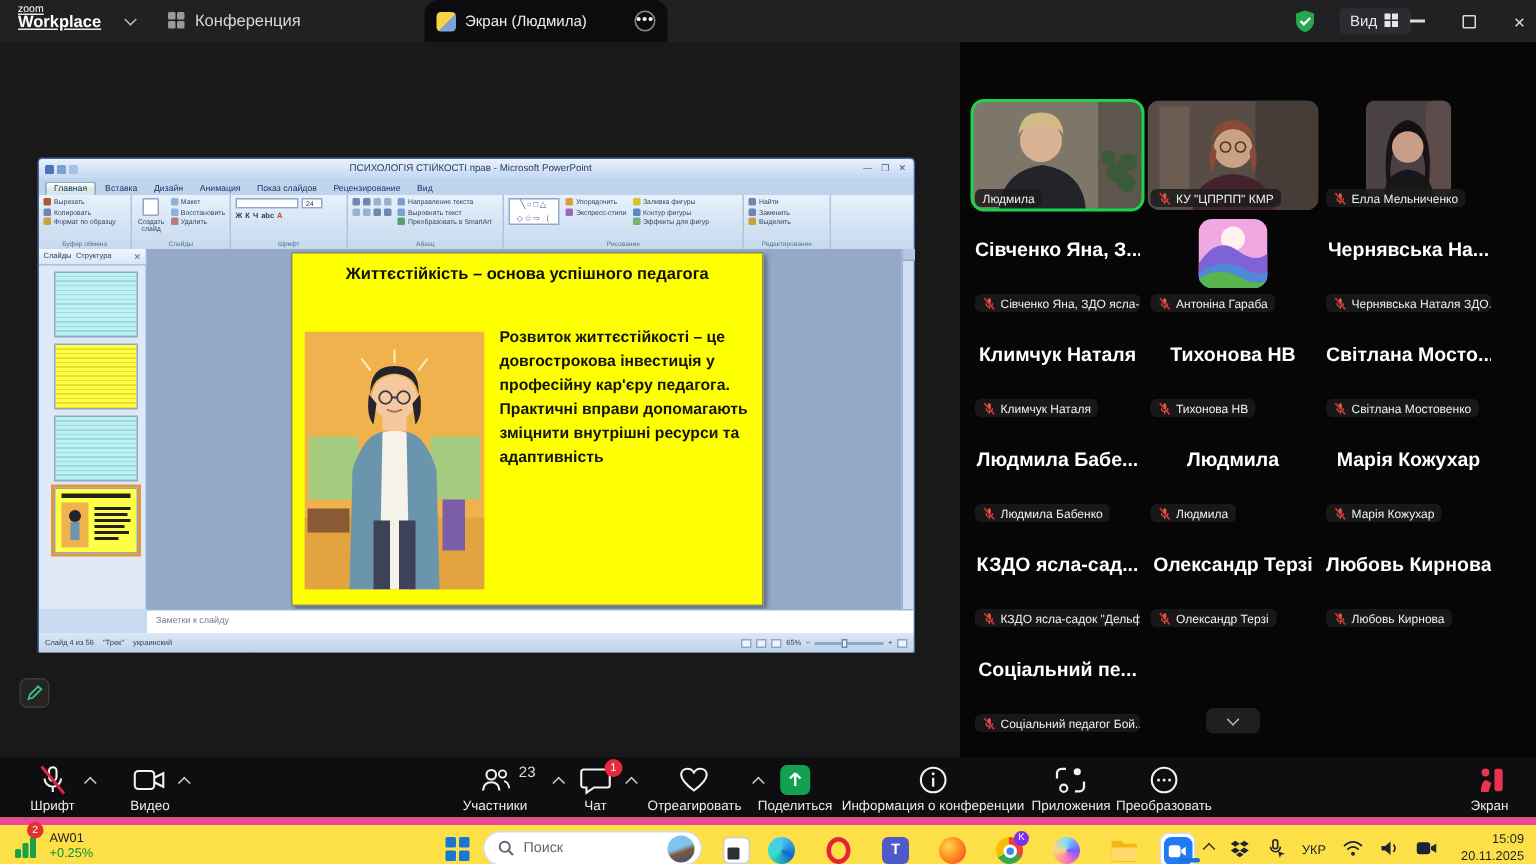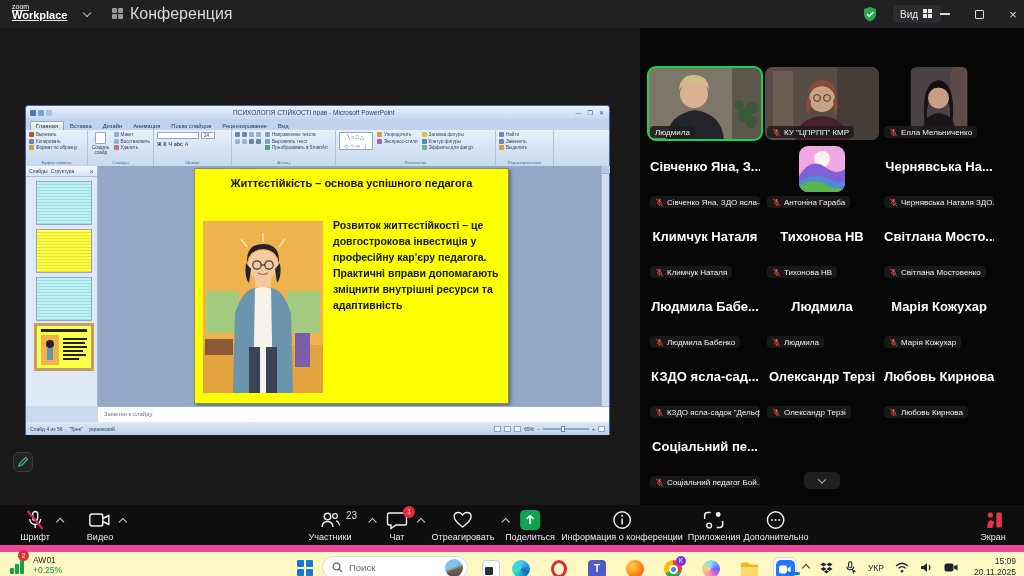--- a/index.html
+++ b/index.html
@@ -6,21 +6,21 @@
   body { background:#000; font-family:"Liberation Sans", sans-serif; }
   .screen { position:relative; width:1024px; height:576px; background:#0d0d0d; overflow:hidden; }
 
   
   .topbar { position:absolute; left:0; top:0; width:1024px; height:28px; background:#212124; display:flex; align-items:center; color:#e8e8e8; }
   .logo { position:absolute; left:12px; top:3px; line-height:1;text-decoration:underline; }
   .logo .l1 { font-size:7px; color:#fff; }
   .logo .l2 { font-size:11px; font-weight:bold; color:#fff; }
   .chev { display:inline-block; width:6px; height:6px; border-left:1.4px solid #bbb; border-bottom:1.4px solid #bbb; transform:rotate(-45deg); }
   .topbar .chev-logo { position:absolute; left:84px; top:10px; }
-  .meet-tab { position:absolute; left:112px; top:0; height:28px; display:flex; align-items:center; gap:6px; font-size:16px; color:#d8d8d8; }
+  .meet-tab { position:absolute; left:112px; top:0; height:28px; display:flex; align-items:center; gap:6px; font-size:11px; color:#d8d8d8; }
   .grid-ico { width:12px; height:12px; display:grid; grid-template-columns:5px 5px; grid-template-rows:5px 5px; gap:1px; }
   .grid-ico i { background:#9a9a9a; border-radius:1px; }
   .screen-tab { position:absolute; left:283px; top:0; width:162px; height:28px; background:#0c0c0e; border-radius:9px 9px 0 0; display:flex; align-items:center; gap:6px; padding:0 8px; }
   .screen-tab .appico { width:13px; height:13px; border-radius:3px; background:linear-gradient(135deg,#f4d345 55%,#7fa3d8 55%); }
   .screen-tab span { font-size:10px; color:#f0f0f0; white-space:nowrap; }
   .tab-more { margin-left:auto; width:14px; height:14px; border:1px solid #8a8a8a; border-radius:50%; color:#cfcfcf; font-size:8px; line-height:12px; text-align:center; letter-spacing:.5px; }
   .sec-shield { position:absolute; left:862px; top:6px; }
   .view-btn { position:absolute; left:893px; top:5px; height:18px; display:flex; align-items:center; gap:5px; font-size:10px; color:#e8e8e8; background:#2c2c30; border-radius:4px; padding:0 7px; }
   .view-grid { width:11px; height:11px; display:grid; grid-template-columns:4px 4px; grid-template-rows:4px 4px; gap:1px; }
   .view-grid i { background:#e8e8e8; }
@@ -101,21 +101,21 @@
   
   .ztoolbar { position:absolute; left:0; top:505px; width:1024px; height:40px; background:#0e0e10; }
   .tbi { position:absolute; top:5px; transform:translateX(-50%); display:flex; flex-direction:column; align-items:center; gap:2px; color:#ececec; }
   .tbi .lab { font-size:9px; white-space:nowrap; }
   .tbi svg { display:block; }
   .tbchev { position:absolute; width:6px; height:6px; border-left:1.3px solid #cfcfcf; border-bottom:1.3px solid #cfcfcf; transform:rotate(135deg); top:9px; }
   .badge { position:absolute; background:#e8283f; color:#fff; border-radius:8px; font-size:7.5px; min-width:12px; height:12px; line-height:12px; text-align:center; top:-4px; }
   .pcount { position:absolute; right:-16px; top:0; font-size:10px; color:#dedede; }
 
   
-  .taskbar { position:absolute; left:0; top:545px; width:1024px; height:31px; background:#fef9c3; border-top:7px solid #ec4899; }
+  .taskbar { position:absolute; left:0; top:545px; width:1024px; height:31px; background:#fde047; border-top:5px solid #ec4899; }
   .widget { position:absolute; left:10px; top:3px; display:flex; gap:5px; align-items:center; color:#1c2430; }
   .wchart { position:relative; width:18px; height:18px; }
   .wchart .b1,.wchart .b2,.wchart .b3 { position:absolute; bottom:0; width:4px; background:#18a14a; border-radius:1px; }
   .b1{left:0;height:6px}.b2{left:5px;height:10px}.b3{left:10px;height:14px}
   .wbadge { position:absolute; left:8px; top:-6px; width:11px; height:11px; background:#e03131; color:#fff; font-size:7px; border-radius:50%; line-height:11px; text-align:center; }
   .wtxt .t1 { font-size:8.5px; color:#222; }
   .wtxt .t2 { font-size:8.5px; color:#0c8f3e; }
   .start { position:absolute; left:297px; top:8px; width:16px; height:16px; display:grid; grid-template-columns:7px 7px; grid-template-rows:7px 7px; gap:1.5px; }
   .start i { background:#1976d2; border-radius:1px; }
   .searchpill { position:absolute; left:322px; top:4px; width:146px; height:23px; background:#fff; border:1px solid #d5dbe6; border-radius:13px; display:flex; align-items:center; padding:0 4px 0 9px; gap:6px; }
@@ -150,20 +150,25 @@
     </div>
     <span class="chev chev-logo"></span>
     <div class="meet-tab">
       <span class="grid-ico">
           <i></i>
           <i></i>
           <i></i>
           <i></i>
         </span>
       <span>Конференция</span>
+    </div>
+    <div class="screen-tab">
+      <span class="appico"></span>
+      <span>Экран (Людмила)</span>
+      <span class="tab-more">•••</span>
     </div>
     <svg class="sec-shield" width="16" height="16" viewBox="0 0 16 16">
       <path d="M8 1 L14 3 V8 C14 12 11 14.5 8 15.4 C5 14.5 2 12 2 8 V3 Z" fill="#27a74f"></path>
       <path d="M5 8 l2.2 2.2 L11.4 6" stroke="#fff" stroke-width="1.6" fill="none"></path>
     </svg>
     <div class="view-btn">
       <span>Вид</span>
       <span class="view-grid">
           <i></i>
           <i></i>
@@ -706,21 +711,21 @@
       <span class="lab">Приложения</span>
     </div>
 
     <div class="tbi" style="left:776px">
       <svg width="20" height="20" viewBox="0 0 20 20">
         <circle cx="10" cy="10" r="8.2" fill="none" stroke="#f2f2f2" stroke-width="1.4"></circle>
         <circle cx="6.3" cy="10" r="1" fill="#f2f2f2"></circle>
           <circle cx="10" cy="10" r="1" fill="#f2f2f2"></circle>
           <circle cx="13.7" cy="10" r="1" fill="#f2f2f2"></circle>
       </svg>
-      <span class="lab">Дополнительно</span>
+      <span class="lab">Преобразовать</span>
     </div>
 
     <div class="tbi" style="left:993px">
       <svg width="22" height="20" viewBox="0 0 22 20">
         <circle cx="8" cy="5" r="2.6" fill="#e8344e"></circle>
         <path d="M5 18 Q5 10.5 8.5 10 L12 12 L10 18 Z" fill="#e8344e"></path>
         <rect x="14" y="2.5" width="5.5" height="15" rx="1.5" fill="#e8344e"></rect>
       </svg>
       <span class="lab">Экран</span>
     </div>

